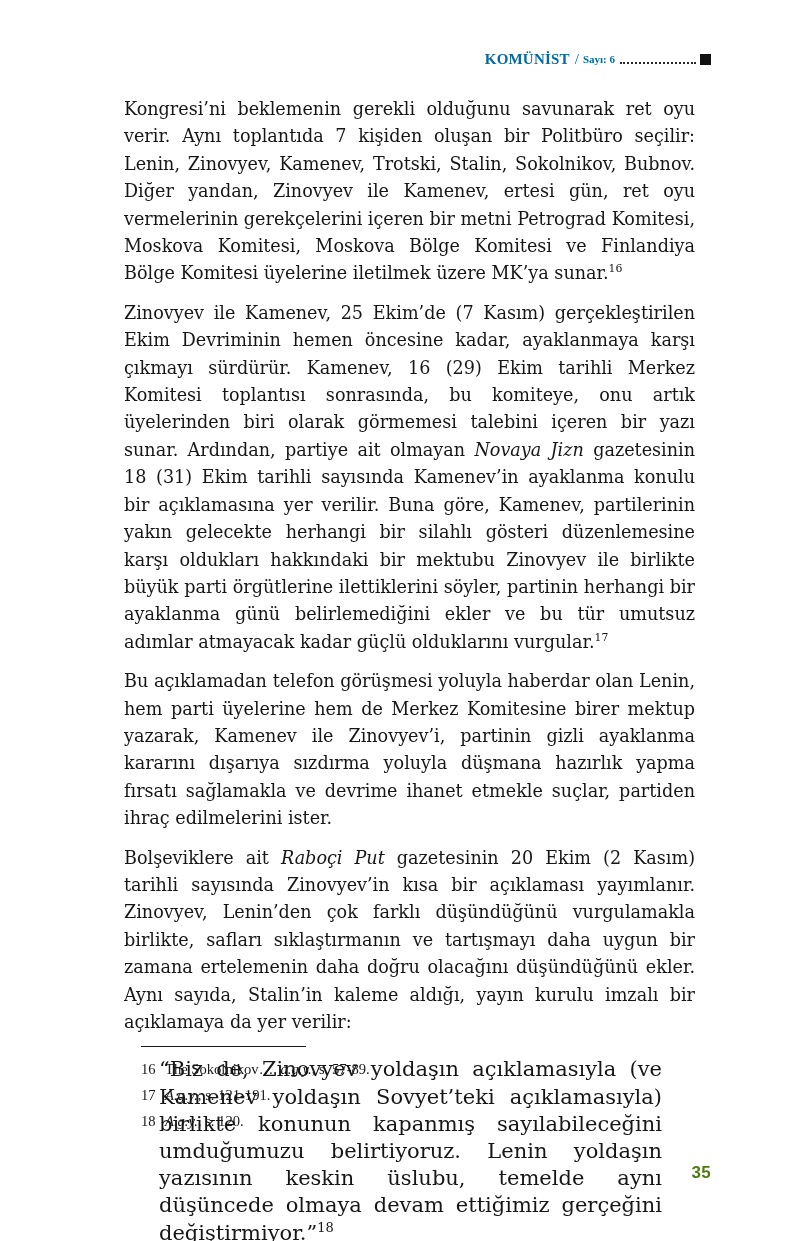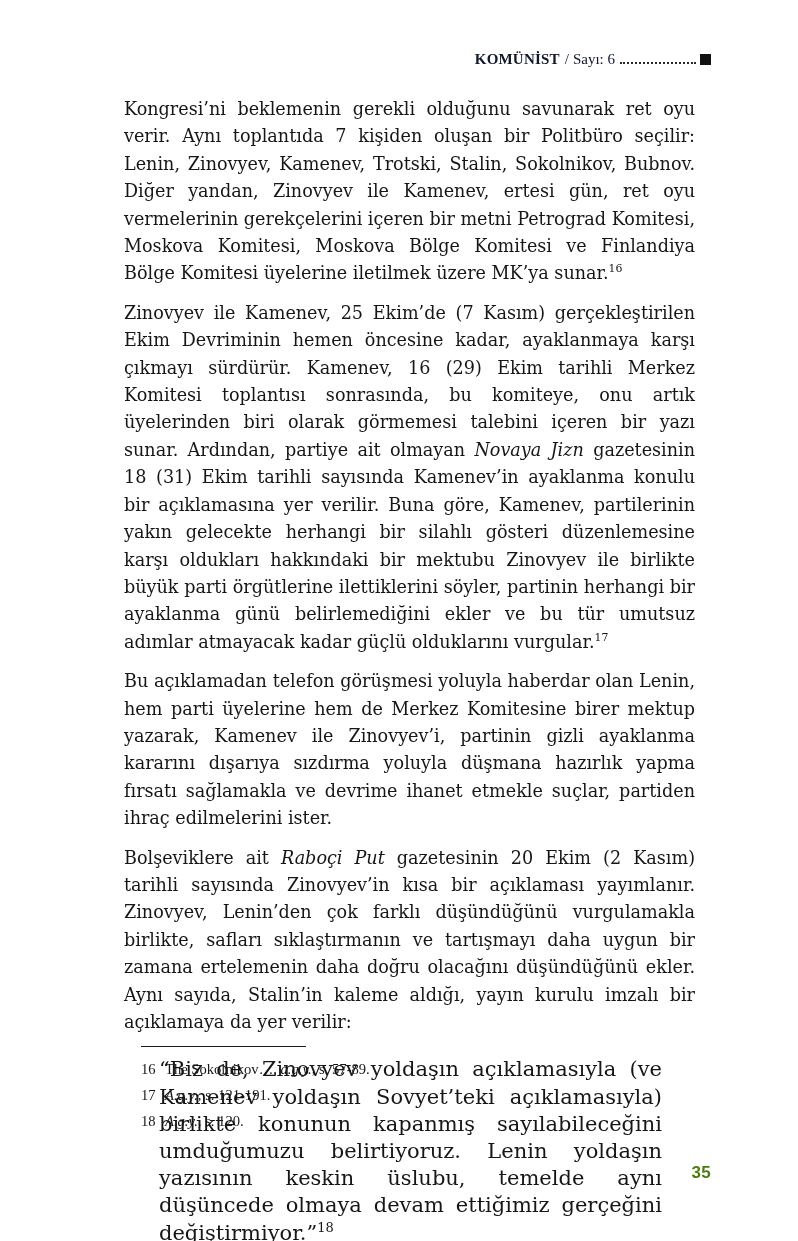--- a/index.html
+++ b/index.html
@@ -22,39 +22,39 @@
   .running-head {
     position: absolute;
     top: 48px;
     left: 141px;
     right: 87px;
     height: 22px;
     display: flex;
     align-items: center;
     justify-content: flex-end;
     font-size: 14.5px;
-    color: #0f172a;
+    color: #0369a1;
     white-space: nowrap;
   }
   .rh-title {
     font-family: "Liberation Serif", "DejaVu Serif", serif;
     font-weight: 700;
     letter-spacing: 0.2px;
     font-size: 15px;
   }
   .rh-sep {
     font-family: "Liberation Serif", "DejaVu Serif", serif;
     font-weight: 400;
     padding: 0 4px 0 5px;
     font-size: 15px;
   }
   .rh-issue {
     font-family: "Liberation Serif", "DejaVu Serif", serif;
-    font-weight: 400;
-    font-size: 15px;
+    font-weight: 700;
+    font-size: 11px;
   }
   .rh-leader {
     flex: 0 0 76px;
     height: 1px;
     margin: 6px 4px 0 5px;
     border-bottom: 2px dotted #2a2a2a;
   }
   .rh-marker {
     width: 11px;
     height: 11px;

